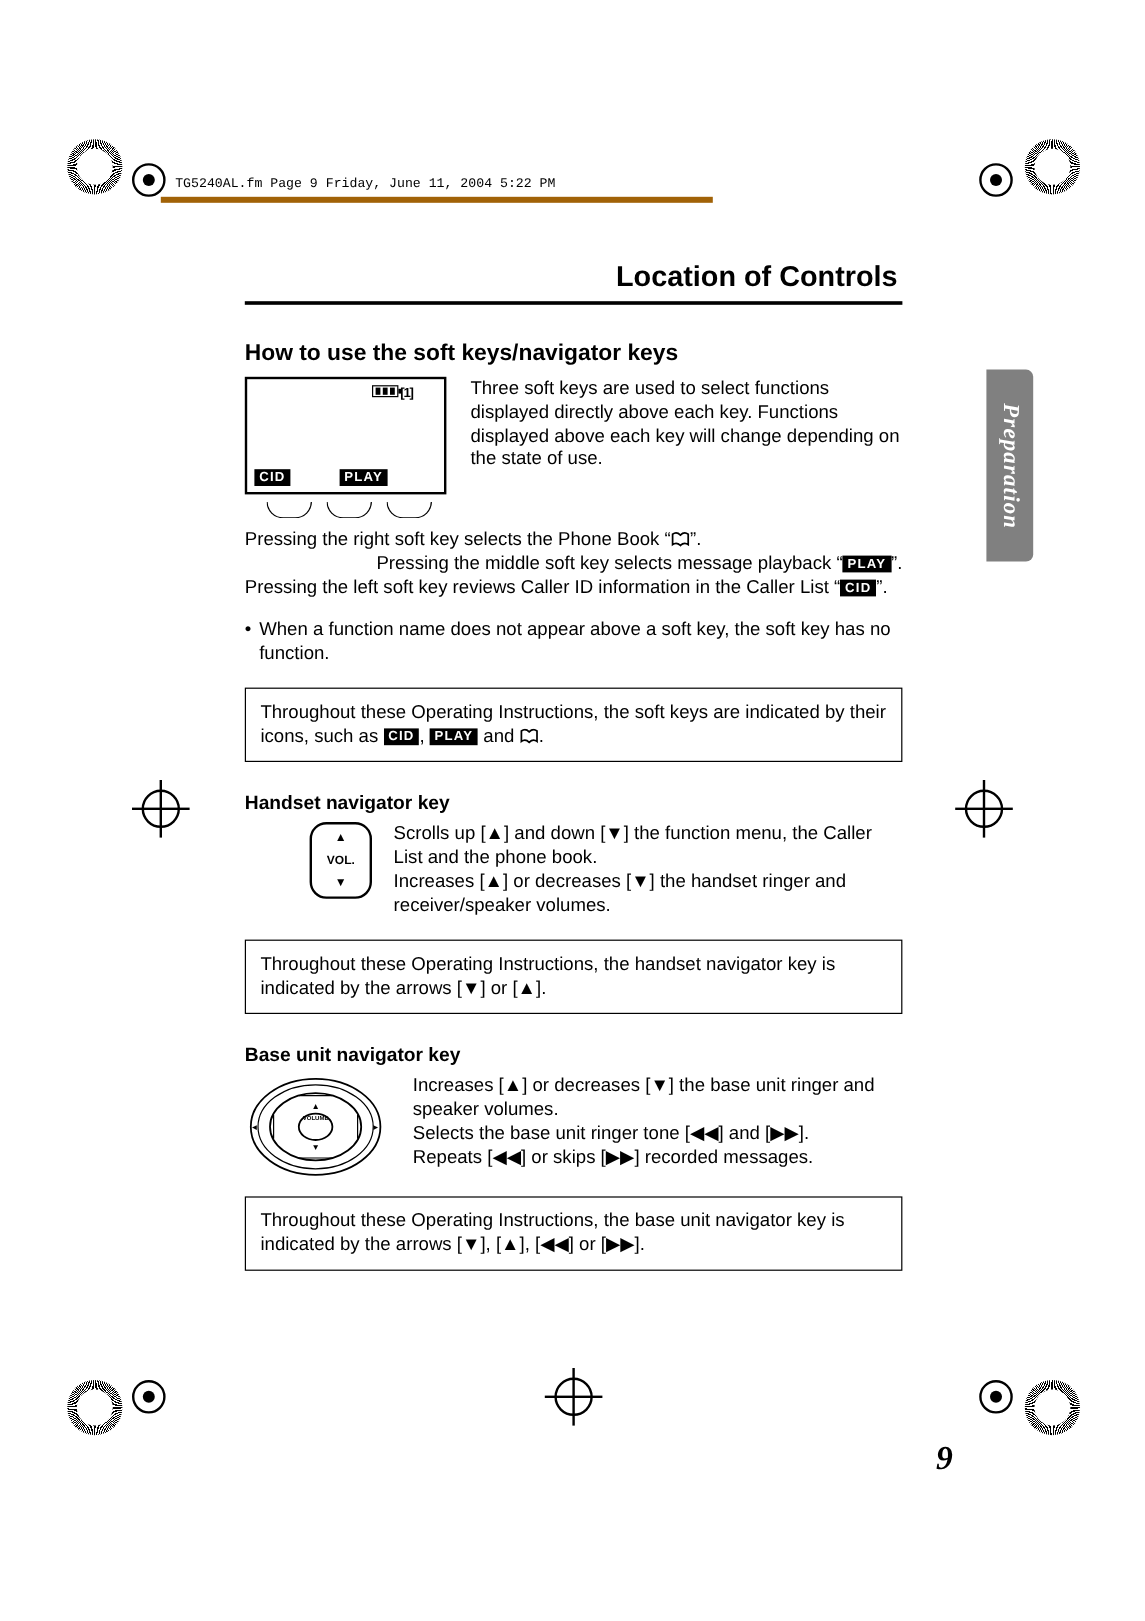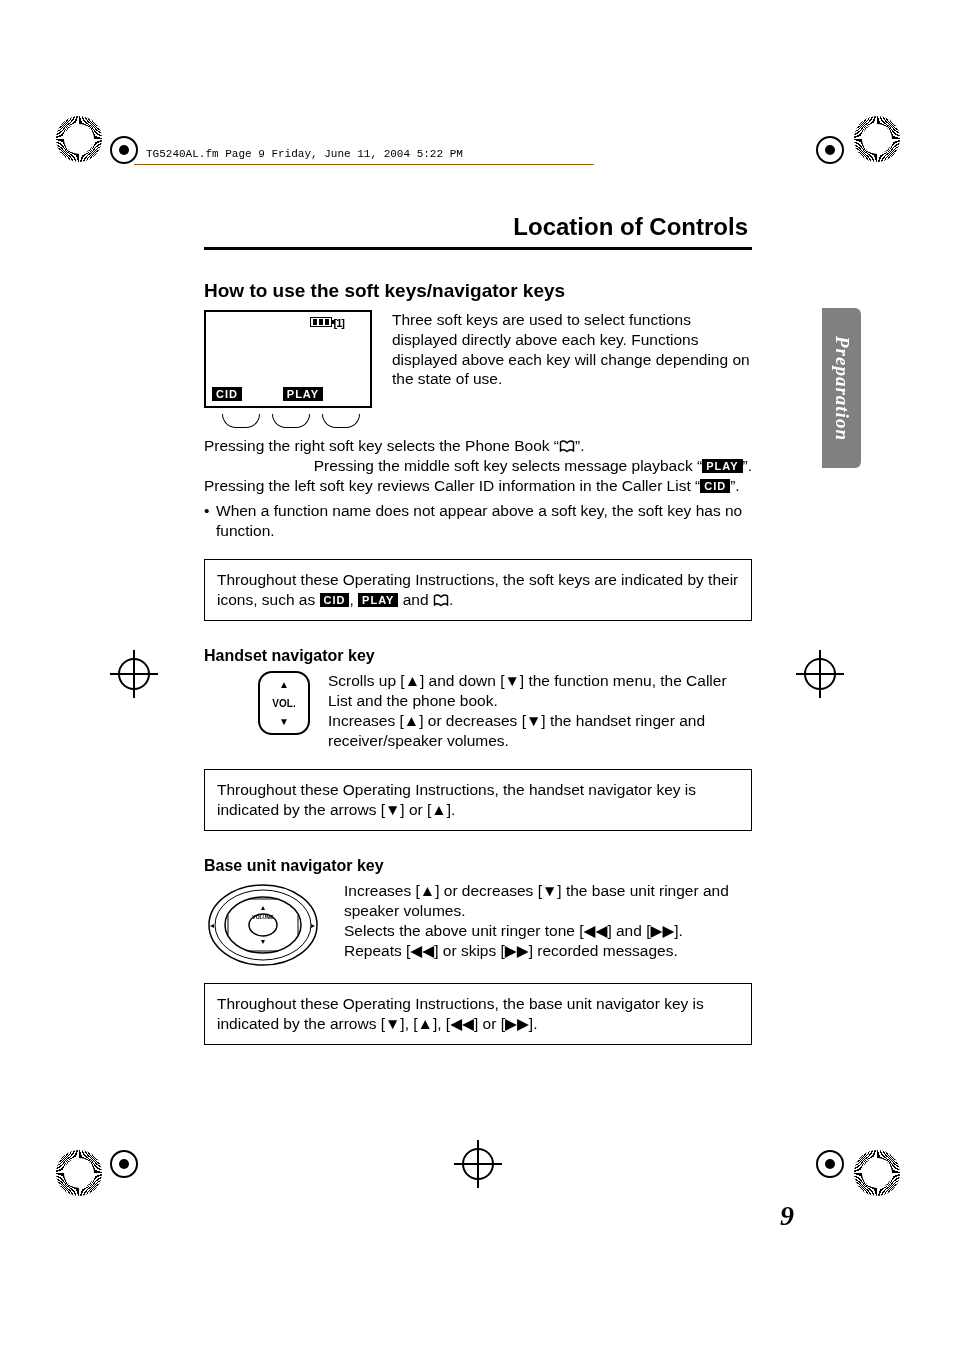--- a/index.html
+++ b/index.html
@@ -25,21 +25,21 @@
   .cross::after  { top:50%; left:0; height:2px; width:100%; margin-top:-1px; }
   .cross .circ { position:absolute; inset:8px; border:2px solid #000; border-radius:50%; }
   .page {
     position:absolute;
     left:134px; top:98px; width:688px; height:1154px;
   }
   .print-hdr {
     font: 11px "Courier New", monospace;
     color:#000;
     padding:50px 0 4px 12px;
-    border-bottom:1px solid #a16207;
+    border-bottom:5px solid #a16207;
     width:460px;
   }
   .content { padding: 48px 0 0 70px; width:618px; }
   .section-title { font: bold 24px Arial; text-align:right; padding-right:4px; }
   .section-rule { border-bottom:3px solid #000; margin-top:6px; margin-bottom:30px; }
   .h2 { font: bold 19px Arial; margin-bottom:8px; }
   .h3 { font: bold 16px Arial; margin-bottom:6px; }
   .para { font: 15.5px Arial; line-height:1.28; }
   .row { display:flex; gap:14px; margin-bottom:8px; }
   .lcd {
@@ -67,21 +67,21 @@
   .row-base { display:flex; gap:22px; margin-bottom:4px;}
   .tab {
     position:absolute; right:-39px; top:210px; width:39px; height:160px;
     background:#808080; color:#fff; font:italic bold 19px Georgia, "Times New Roman", serif;
     display:flex; align-items:center; justify-content:center;
     writing-mode:vertical-rl;
     border-radius:0 6px 6px 0;
     letter-spacing:1px;
   }
   .pagenum { position:absolute; right:28px; bottom:20px; font:italic bold 28px Georgia, "Times New Roman", serif;}
-  ul.bullet { list-style:none; padding:0; margin:6px 0 0 0;}
+  ul.bullet { list-style:none; padding:0; margin:16px 0 0 0;}
   ul.bullet li { position:relative; padding-left:12px; font:15.5px Arial; line-height:1.28;}
   ul.bullet li::before { content:"•"; position:absolute; left:0; }
 </style>
 </head>
 <body>
 
 <div class="reg-outer" style="left:56px; top:116px;">
     <div class="radial"></div>
   </div>
 <div class="reg-inner" style="left:110px; top:136px;"></div>
@@ -196,21 +196,21 @@
           <text x="6" y="47" font-size="8">◂</text>
           <text x="107" y="47" font-size="8">▸</text>
           <line x1="45" y1="18" x2="73" y2="18" stroke="#000"></line>
           <line x1="45" y1="70" x2="73" y2="70" stroke="#000"></line>
           <line x1="24" y1="34" x2="24" y2="54" stroke="#000"></line>
           <line x1="94" y1="34" x2="94" y2="54" stroke="#000"></line>
         </svg>
       </div>
       <div>
         <p class="para">Increases [▲] or decreases [▼] the base unit ringer and speaker volumes.</p>
-        <p class="para">Selects the above unit ringer tone [◀◀] and [▶▶].</p>
+        <p class="para">Selects the base unit ringer tone [◀◀] and [▶▶].</p>
         <p class="para">Repeats [◀◀] or skips [▶▶] recorded messages.</p>
       </div>
     </div>
     <div class="note-box" style="margin-top:14px;">Throughout these Operating Instructions, the base unit navigator key is indicated by the arrows [▼], [▲], [◀◀] or [▶▶].</div>
   </div>
 
   <div class="pagenum">9</div>
 </div>
 
 </body></html>

